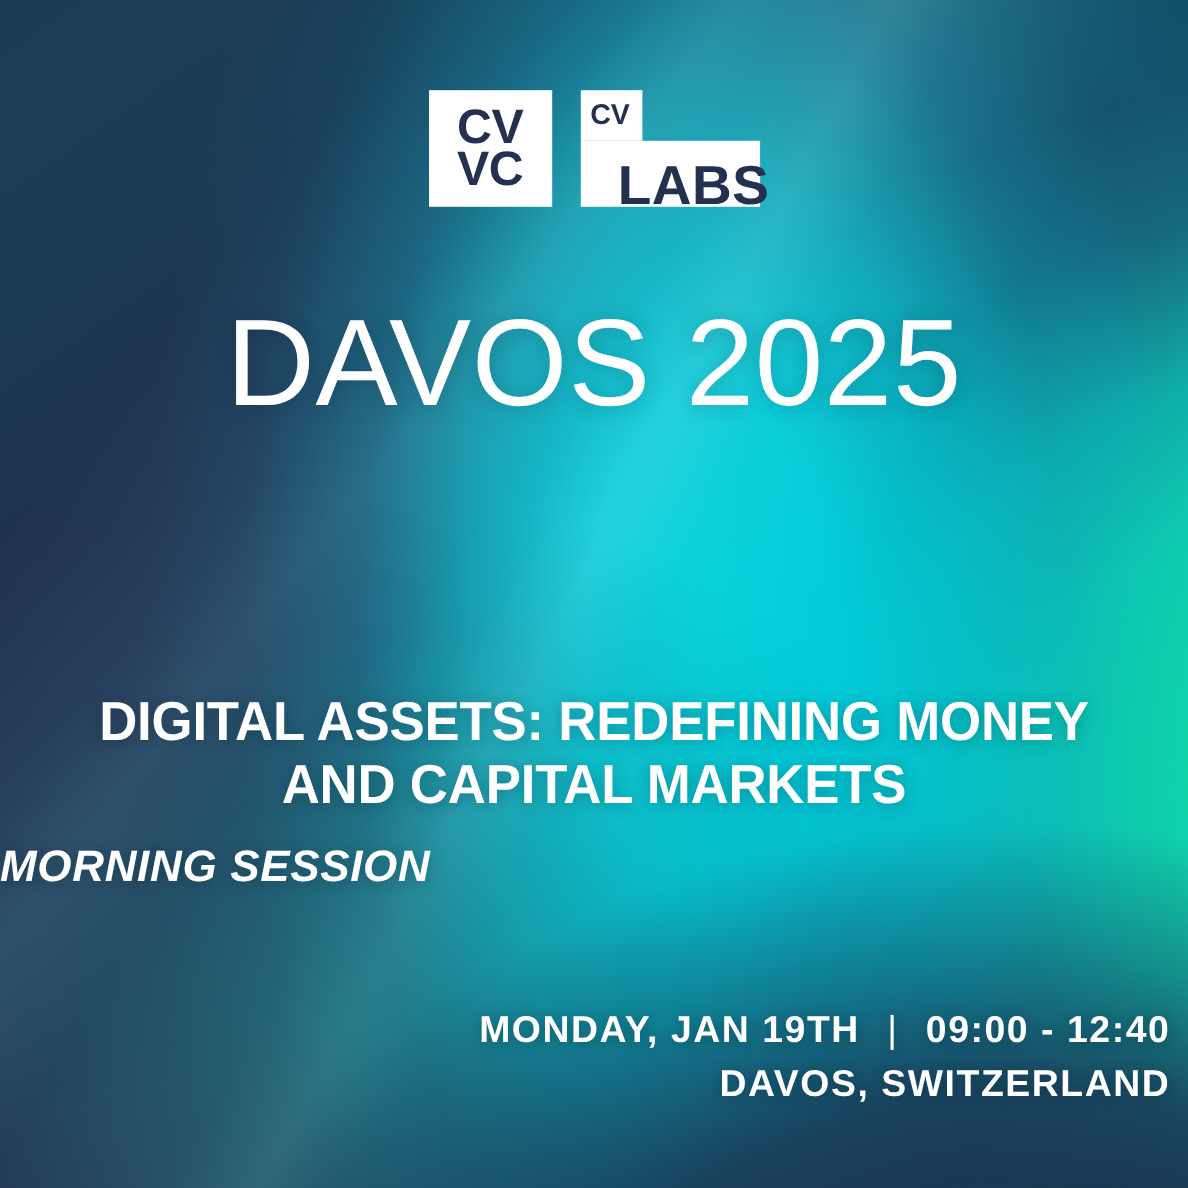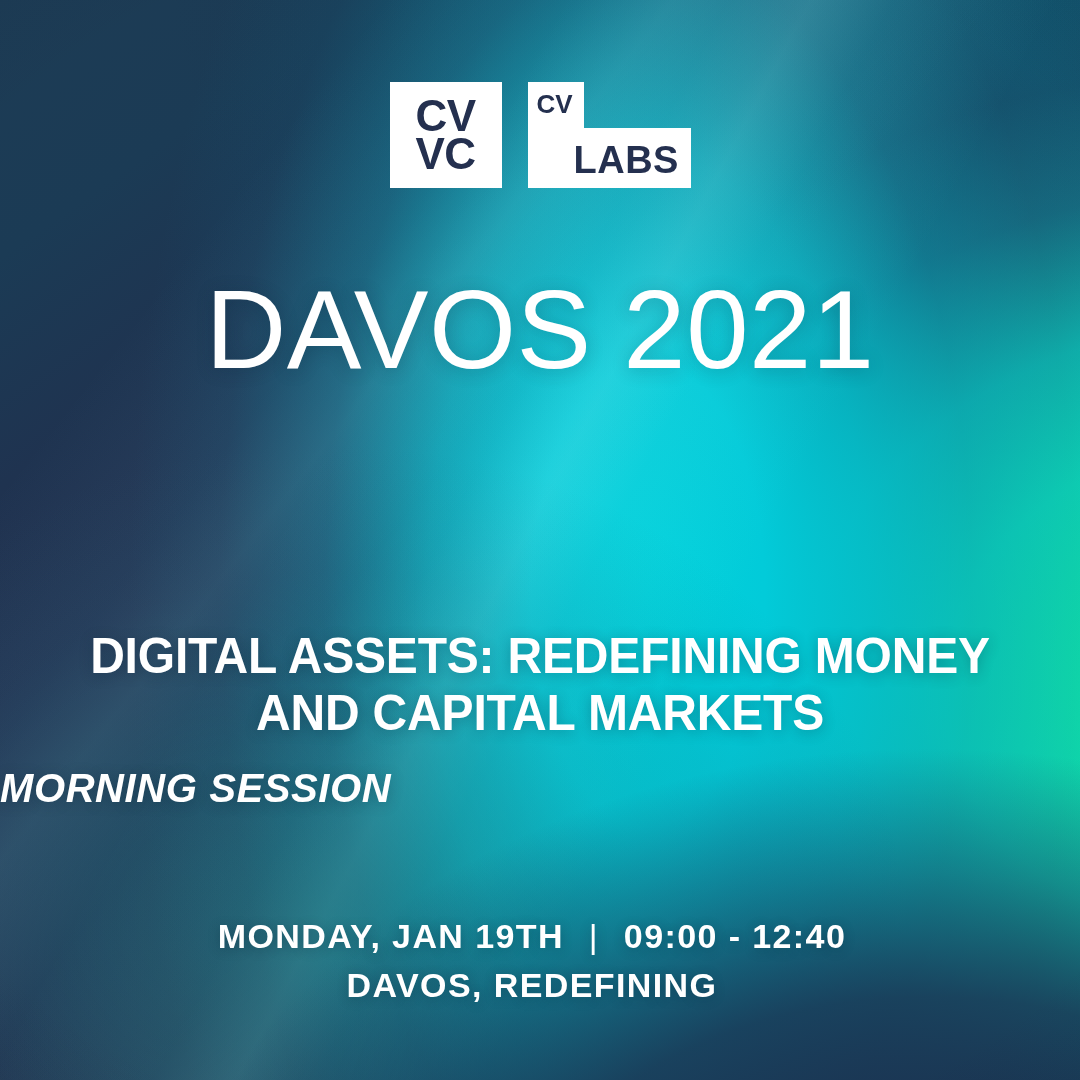--- a/index.html
+++ b/index.html
@@ -180,24 +180,24 @@
     position:absolute;
     left:9px; top:7px;
     color:#24304f;
     font-weight:bold;
     font-size:26px;
     letter-spacing:0px;
     z-index:2;
   }
   .cvlabs-labs {
     position:absolute;
-    left:46px; top:57px;
+    left:34px; top:57px;
     color:#24304f;
     font-weight:bold;
-    font-size:38px;
+    font-size:50px;
     letter-spacing:0.5px;
     z-index:2;
   }
 
   
   .headline {
     position:absolute;
     top:268px; left:0; right:0;
     text-align:center;
     color:#ffffff;
@@ -242,21 +242,21 @@
     font-weight:bold;
     font-style:italic;
     letter-spacing:0.6px;
     text-shadow:0 2px 14px rgba(10,30,50,0.3);
   }
 
   
   .footer {
     position:absolute;
     top:912px; left:0; right:16px;
-    text-align:center;
+    text-align:right;
     color:#ffffff;
   }
   .footer-line {
     font-size:34px;
     font-weight:bold;
     letter-spacing:1.4px;
     line-height:1.44;
     text-shadow:0 2px 12px rgba(10,30,50,0.32);
   }
   .footer-sep {
@@ -292,33 +292,33 @@
       <div class="cvlabs">
         <div class="cvlabs-top"></div>
         <div class="cvlabs-bottom"></div>
         <span class="cvlabs-cv">CV</span>
         <span class="cvlabs-labs">LABS</span>
       </div>
 
     </div>
 
     <div class="headline">
-      <div class="headline-sub">DAVOS 2021</div>
+      <div class="headline-sub">DAVOS 2025</div>
     </div>
 
     <div class="topic">
       <span class="l1">DIGITAL ASSETS: REDEFINING MONEY</span>
       <span class="l2">AND CAPITAL MARKETS</span>
     </div>
 
     <div class="session">MORNING SESSION</div>
 
     <div class="footer">
       <div class="footer-line">
         <span>MONDAY, JAN 19TH</span>
         <span class="footer-sep">|</span>
         <span>09:00 - 12:40</span>
       </div>
-      <div class="footer-line">DAVOS, REDEFINING</div>
+      <div class="footer-line">DAVOS, SWITZERLAND</div>
     </div>
 
   </div>
 </div>
 
 </body></html>

